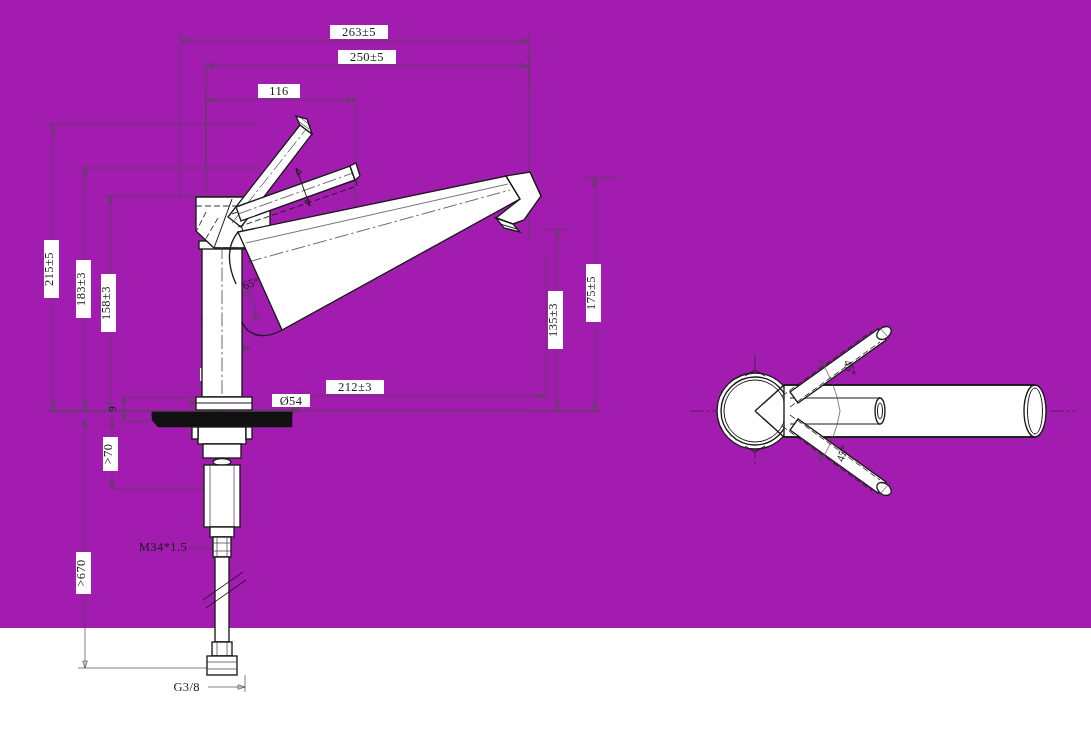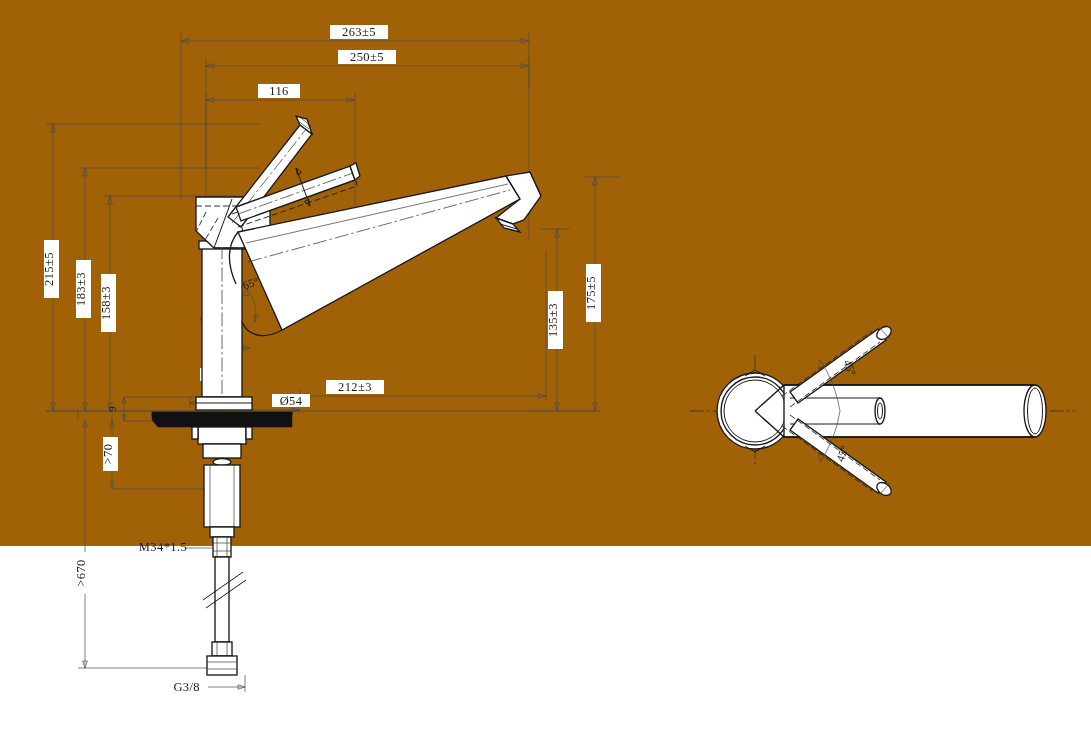--- a/index.html
+++ b/index.html
@@ -10,22 +10,22 @@
   }
   body {
     font-family: "Liberation Serif", serif;
     width: 1091px;
     height: 738px;
     overflow: hidden;
   }
   #drawing-root {
     position: relative;
     width: 1091px;
-    height: 546px;
-    background: #a16207;
+    height: 628px;
+    background: #a21caf;
   }
   svg#cad {
     display: block;
     width: 1091px;
     height: 738px;
   }
   .ln    { stroke: #1a1a1a; stroke-width: 1; fill: none; stroke-linecap: butt; }
   .ln-th { stroke: #1a1a1a; stroke-width: 1.35; fill: none; stroke-linecap: butt; }
   .ln-fine { stroke: #3a3a3a; stroke-width: 0.7; fill: none; }
   .dim   { stroke: #4a4a4a; stroke-width: 0.7; fill: none; }

